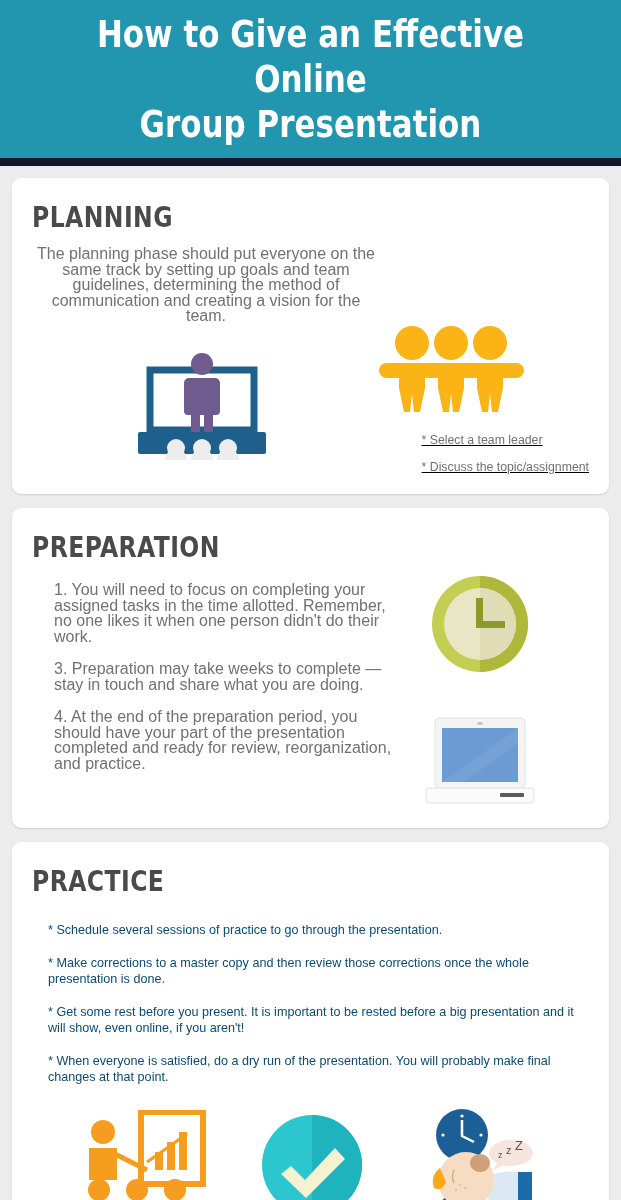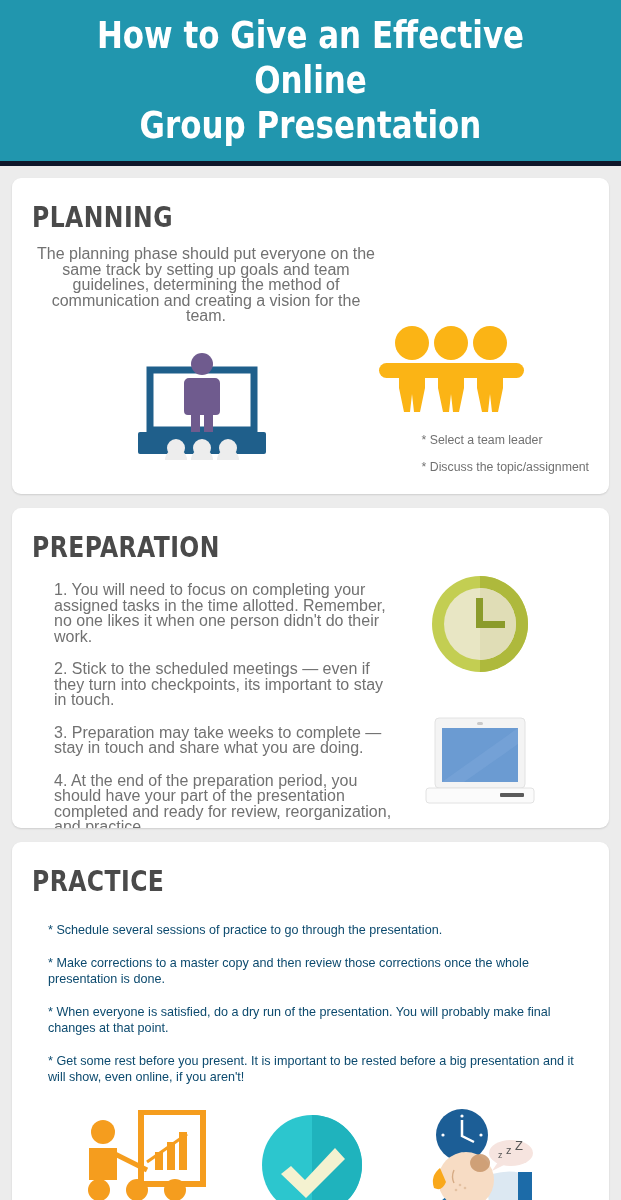--- a/index.html
+++ b/index.html
@@ -11,21 +11,21 @@
     height: 1200px;
     background: #ececec;
     font-family: "Liberation Sans", sans-serif;
     overflow: hidden;
     position: relative;
   }
 
   
   .header {
     background: #2196ae;
-    border-bottom: 5px solid #0f172a;
+    border-bottom: 8px solid #0f172a;
     height: 166px;
     box-sizing: border-box;
     display: flex;
     flex-direction: column;
     align-items: center;
     justify-content: center;
     padding: 0 30px;
   }
   .header-title {
     color: #ffffff;
@@ -74,20 +74,21 @@
     padding: 22px 20px 0 20px;
   }
   .planning-title { margin-bottom: 12px; }
   .planning-intro {
     text-align: center;
     width: 340px;
     margin-left: 4px;
   }
   .planning-body {
     display: flex;
+    text-decoration: underline;
   }
   .planning-left {
     width: 355px;
     position: relative;
   }
   .planning-right {
     flex: 1;
     position: relative;
   }
   .bullet-list {
@@ -267,21 +268,20 @@
       </div>
     </div>
   </div>
 
   <div class="card card-prep">
     <div class="section-title">PREPARATION</div>
 
     <div class="prep-body">
       <div class="prep-left">
         <p class="body-text">1. You will need to focus on completing your assigned tasks in the time allotted. Remember, no one likes it when one person didn't do their work.</p>
-        <p class="body-text">2. Stick to the scheduled meetings — even if they turn into checkpoints, its important to stay in touch.</p>
         <p class="body-text">3. Preparation may take weeks to complete — stay in touch and share what you are doing.</p>
         <p class="body-text">4. At the end of the preparation period, you should have your part of the presentation completed and ready for review, reorganization, and practice.</p>
       </div>
 
       <div class="prep-right">
         <div class="icon-clock">
           <svg width="100" height="100" viewBox="0 0 100 100">
             <circle cx="50" cy="50" r="48" fill="#C3CE52"></circle>
             <path d="M50 2 a48 48 0 0 1 0 96 z" fill="#AEB93C"></path>
             <circle cx="50" cy="50" r="36" fill="#E8E6C4"></circle>
@@ -304,22 +304,22 @@
       </div>
     </div>
   </div>
 
   <div class="card card-practice">
     <div class="section-title">PRACTICE</div>
 
     <div class="practice-list">
       <p>* Schedule several sessions of practice to go through the presentation.</p>
       <p>* Make corrections to a master copy and then review those corrections once the whole presentation is done.</p>
+      <p>* Get some rest before you present. It is important to be rested before a big presentation and it will show, even online, if you aren't!</p>
       <p>* When everyone is satisfied, do a dry run of the presentation. You will probably make final changes at that point.</p>
-      <p>* Get some rest before you present. It is important to be rested before a big presentation and it will show, even online, if you aren't!</p>
     </div>
 
     <div class="practice-icons">
 
       <div>
         <svg width="136" height="106" viewBox="0 0 136 106">
 
           <rect x="66" y="2" width="62" height="72" fill="none" stroke="#F59D1E" stroke-width="6"></rect>
           <rect x="80" y="42" width="8" height="18" fill="#F59D1E"></rect>
           <rect x="92" y="32" width="8" height="28" fill="#F59D1E"></rect>

